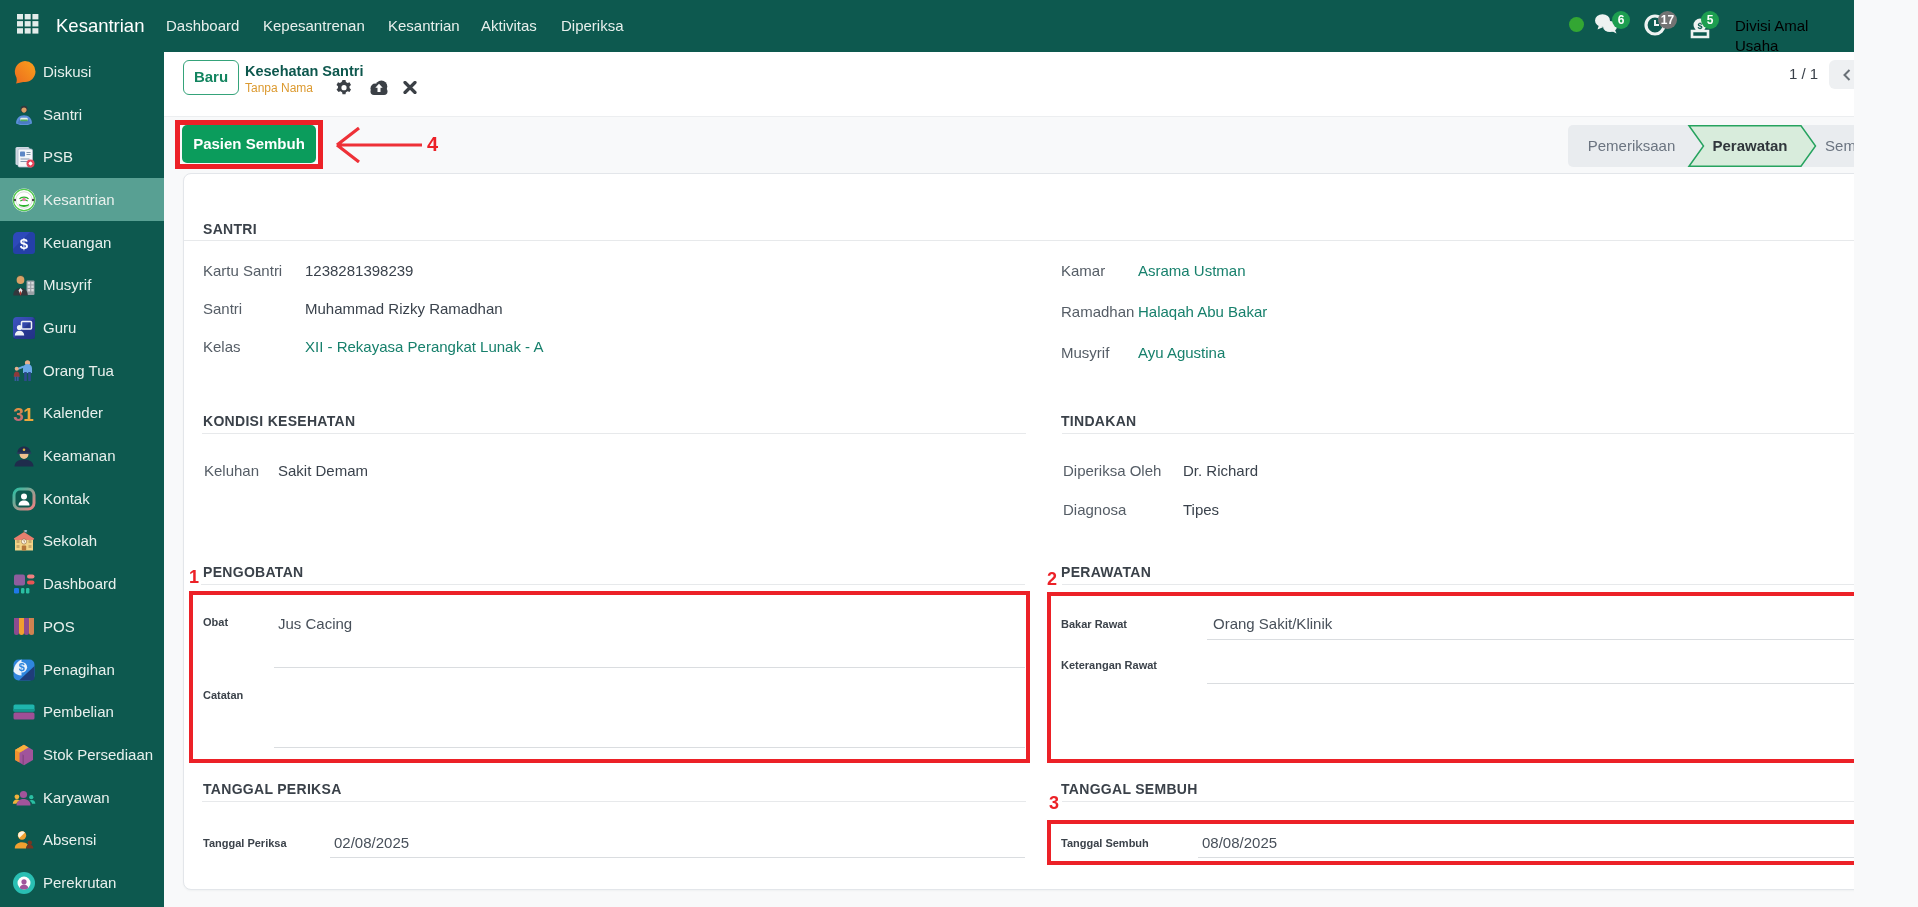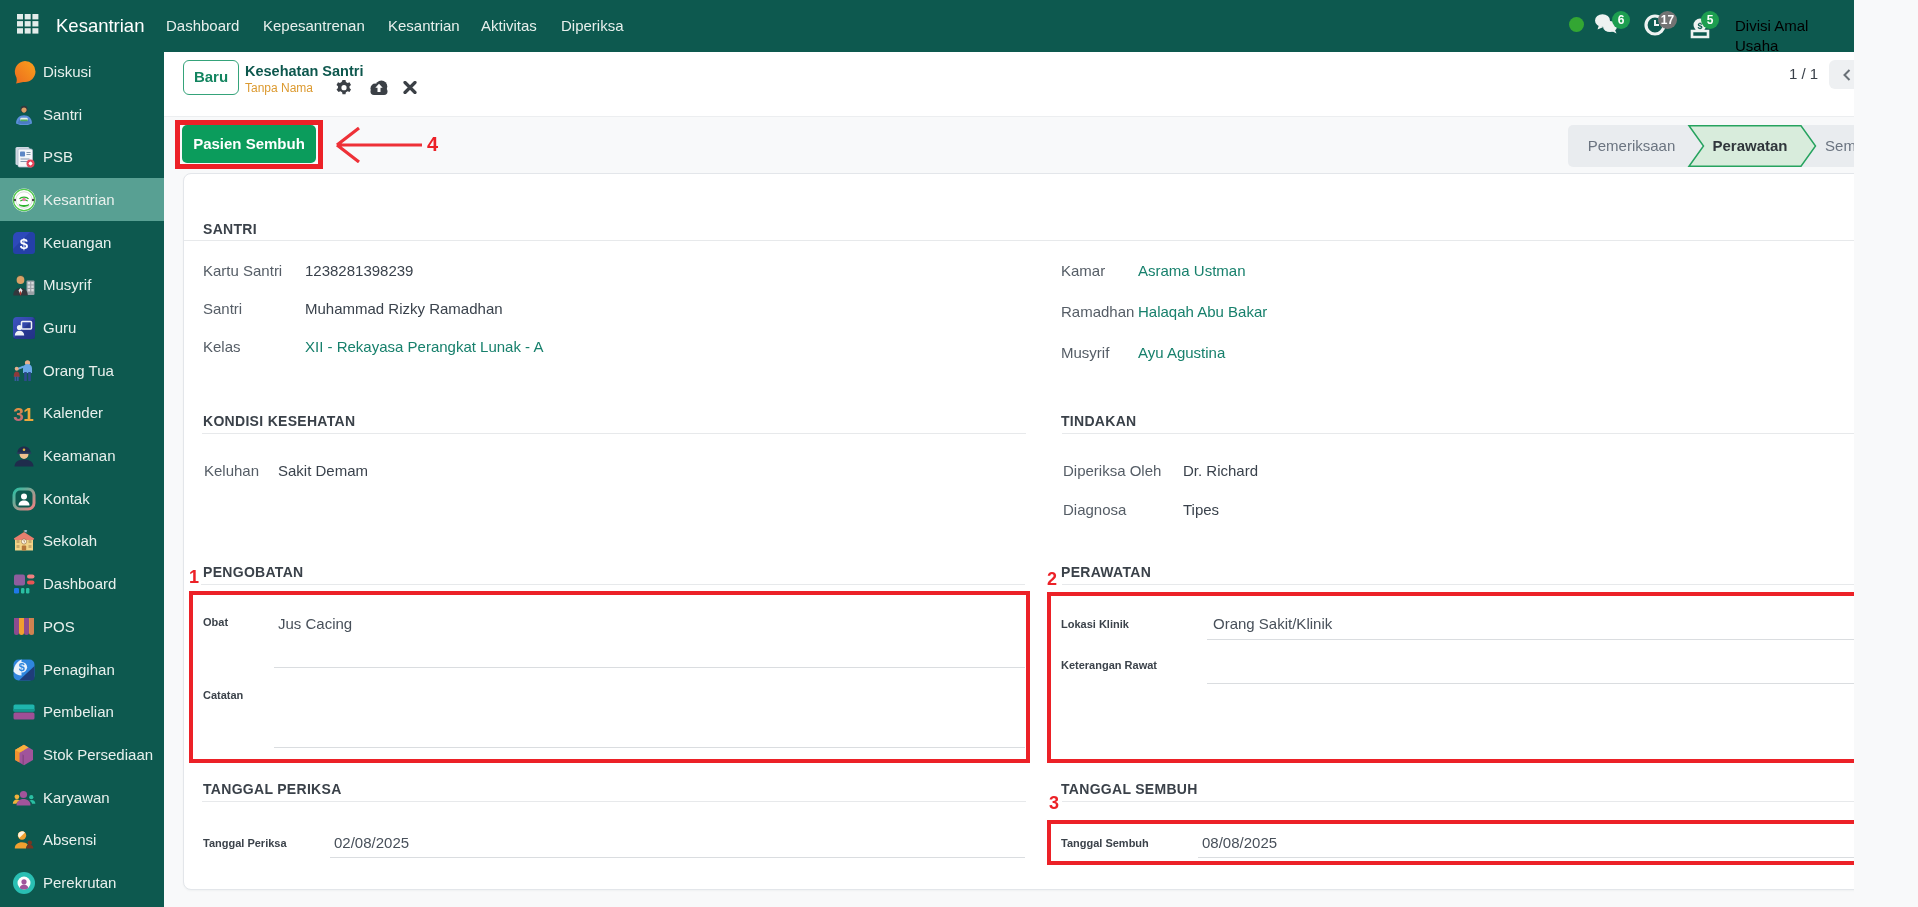--- a/index.html
+++ b/index.html
@@ -349,21 +349,21 @@
   <div class="ab val" style="left:1183px;top:500px">Tipes</div>
   <div class="ab sect" style="left:203px;top:564px">PENGOBATAN</div>
   <div class="ab hline" style="left:201px;top:584px;width:824px"></div>
   <div class="ab sect" style="left:1061px;top:564px">PERAWATAN</div>
   <div class="ab hline" style="left:1062px;top:584px;width:821px"></div>
   <div class="ab blbl" style="left:203px;top:612px">Obat</div>
   <div class="ab ival" style="left:278px;top:614px">Jus Cacing</div>
   <div class="ab uline" style="left:274px;top:667px;width:751px"></div>
   <div class="ab blbl" style="left:203px;top:685px">Catatan</div>
   <div class="ab uline" style="left:274px;top:747px;width:751px"></div>
-  <div class="ab blbl" style="left:1061px;top:614px">Lokasi Klinik</div>
+  <div class="ab blbl" style="left:1061px;top:614px">Bakar Rawat</div>
   <div class="ab ival" style="left:1213px;top:614px">Orang Sakit/Klinik</div>
   <div class="ab uline" style="left:1207px;top:639px;width:676px"></div>
   <div class="ab blbl" style="left:1061px;top:655px">Keterangan Rawat</div>
   <div class="ab uline" style="left:1207px;top:683px;width:676px"></div>
   <div class="ab sect" style="left:203px;top:781px">TANGGAL PERIKSA</div>
   <div class="ab hline" style="left:202px;top:801px;width:824px"></div>
   <div class="ab sect" style="left:1061px;top:781px">TANGGAL SEMBUH</div>
   <div class="ab hline" style="left:1062px;top:801px;width:821px"></div>
   <div class="ab blbl" style="left:203px;top:833px">Tanggal Periksa</div>
   <div class="ab ival" style="left:334px;top:833px">02/08/2025</div>

